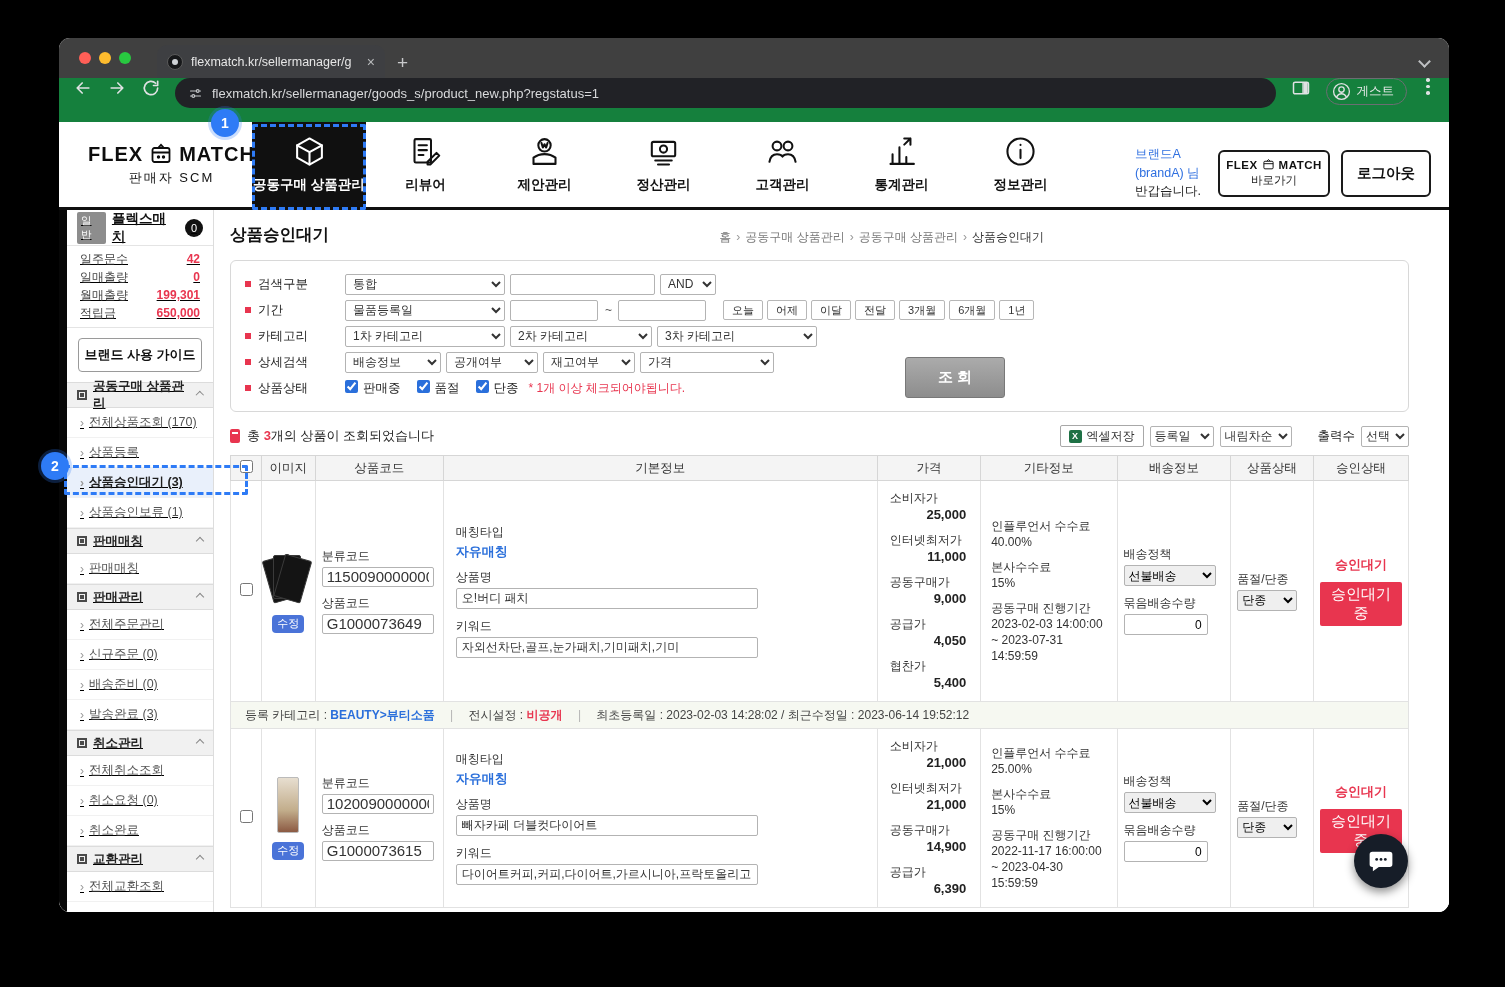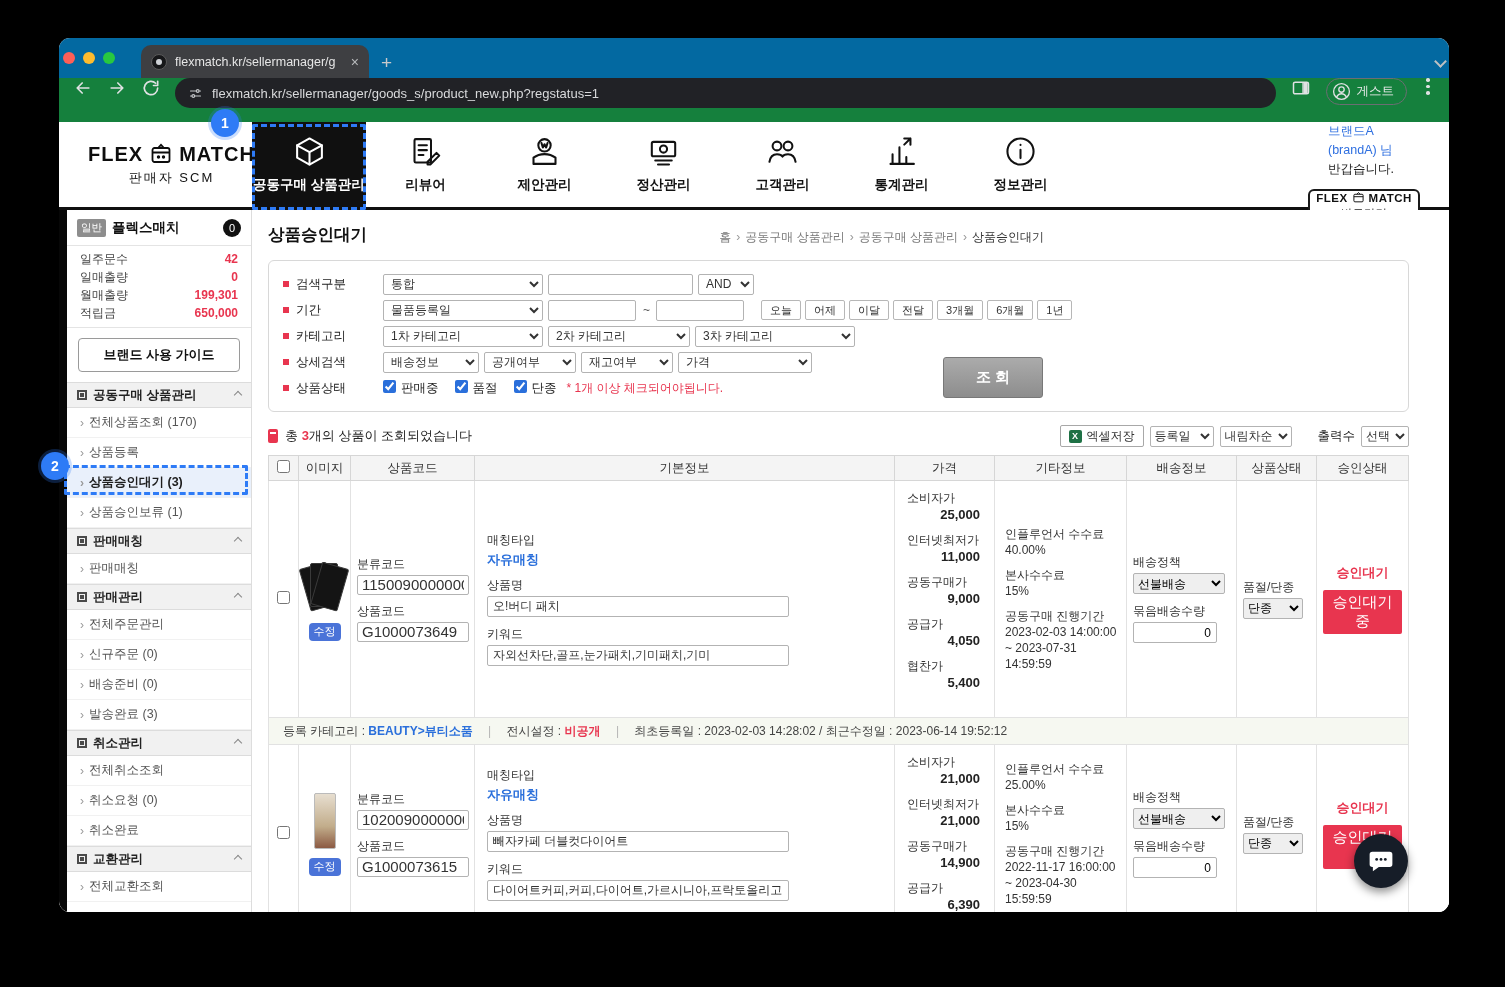--- a/index.html
+++ b/index.html
@@ -4,21 +4,21 @@
 <style>
   * { margin:0; padding:0; box-sizing:border-box; }
   html,body { width:1505px; height:987px; }
   body { background:#000; font-family:"Liberation Sans","DejaVu Sans",sans-serif; position:relative; overflow:hidden; }
 
   
   .window { position:absolute; left:59px; top:38px; width:1390px; height:874px;
             border-radius:11px; overflow:hidden; background:#fff; display:flex; flex-direction:column;
             box-shadow:0 10px 40px rgba(0,0,0,.6); }
 
-  .tabbar { height:40px; background:#0369a1; display:flex; align-items:flex-end; padding:0 4px; flex:none; }
+  .tabbar { height:40px; background:#404040; display:flex; align-items:flex-end; padding:0 20px; flex:none; }
   .traffic { display:flex; gap:8px; align-items:center; height:40px; margin-right:26px; }
   .dot { width:12px; height:12px; border-radius:50%; display:inline-block; }
   .dot.red{ background:#ff5f57; } .dot.yellow{ background:#febc2e; } .dot.green{ background:#28c840; }
   .tab { width:228px; height:33px; background:#3e3f42; border-radius:10px 10px 0 0; display:flex; align-items:center;
          padding:0 10px; gap:8px; color:#e6e6e6; font-size:12.5px; }
   .favicon { width:16px; height:16px; border-radius:50%; background:#17181a; border:1px solid #5a5a5a; flex:none; position:relative; }
   .favicon::after{ content:""; position:absolute; left:4px; top:4px; width:6px; height:6px; border-radius:50%; background:#cfd2d6; }
   .tab-title { flex:1; overflow:hidden; white-space:nowrap; text-overflow:ellipsis; }
   .tab-close { color:#b9bbbd; font-size:14px; cursor:pointer; }
   .newtab { color:#c8c9cb; font-size:19px; margin:0 0 6px 12px; cursor:pointer; line-height:1; }
@@ -45,34 +45,34 @@
   .logo-line { display:flex; align-items:center; gap:6px; font-weight:bold; font-size:20px; letter-spacing:1px; color:#0d0d0d; }
   .logo-line svg { width:24px; height:24px; stroke:#0d0d0d; fill:none; stroke-width:1.8; }
   .logo-sub { font-size:13px; color:#111; letter-spacing:2px; }
 
   .topnav { display:flex; margin-left:8px; }
   .topnav-item { width:119px; display:flex; flex-direction:column; align-items:center; justify-content:center; gap:8px;
                  font-size:13.5px; font-weight:600; color:#121212; cursor:pointer; }
   .topnav-item svg { width:33px; height:33px; stroke:currentColor; fill:none; stroke-width:1.5; stroke-linecap:round; stroke-linejoin:round; }
   .topnav-item.active { width:114px; background:#101010; color:#fff; }
 
-  .user-area { position:absolute; right:29px; top:0; height:102px; display:flex; align-items:center; gap:11px;flex-direction:column; }
+  .user-area { position:absolute; right:18px; top:0; height:102px; display:flex; align-items:center; gap:11px; }
   .welcome { width:72px; font-size:12.5px; line-height:1.5; color:#222; }
   .welcome .blue { color:#2e6fe0; }
   .shortcut-btn { width:112px; height:47px; border:2px solid #1a1a1a; border-radius:6px; background:#fff; display:flex; flex-direction:column;
                   align-items:center; justify-content:center; gap:2px; cursor:pointer; }
   .shortcut-top { display:flex; align-items:center; gap:4px; font-size:11.5px; font-weight:700; letter-spacing:.5px; color:#111; }
   .shortcut-top svg { width:13px; height:13px; stroke:#111; fill:none; stroke-width:1.8; }
   .shortcut-sub { font-size:11.5px; color:#222; }
   .logout-btn { width:90px; height:47px; border:2px solid #1a1a1a; border-radius:6px; background:#fff; font-weight:700; font-size:14.5px; color:#111; cursor:pointer; }
 
   .app-body { flex:1; display:flex; min-height:0; overflow:hidden; border-left:8px solid #070707; }
 
   
-  .sidebar { width:185px; flex:none; border-right:1px solid #ddd; background:#fff; overflow:hidden; }
+  .sidebar { width:147px; flex:none; border-right:1px solid #ddd; background:#fff; overflow:hidden;text-decoration:underline; }
   .sb-top { height:36px; display:flex; align-items:center; gap:6px; padding:0 10px; border-bottom:1px solid #e4e4e4; }
   .plan-badge { background:#8d8d8d; color:#fff; font-size:10.5px; padding:2px 4px; border-radius:2px; }
   .sb-brand { font-size:13.5px; font-weight:700; color:#111; }
   .sb-count { margin-left:auto; width:18px; height:18px; border-radius:50%; background:#111; color:#fff; font-size:11px;
               display:flex; align-items:center; justify-content:center; cursor:pointer; }
   .sb-stats { padding:4px 13px 5px; border-bottom:1px solid #e4e4e4; }
   .sb-stat { display:flex; justify-content:space-between; font-size:12px; color:#444; line-height:18px; }
   .sb-stat b { color:#e8354f; font-weight:600; }
   .sb-guide { margin:10px 11px; }
   .sb-guide button { width:100%; height:34px; border:1px solid #9a9a9a; border-radius:4px; background:#fff; font-size:13px; font-weight:700; color:#111; cursor:pointer; }
@@ -566,21 +566,21 @@
                     <div class="price-val">11,000</div>
                   </div>
                 <div class="price-pair">
                     <div class="lbl">공동구매가</div>
                     <div class="price-val">9,000</div>
                   </div>
                 <div class="price-pair">
                     <div class="lbl">공급가</div>
                     <div class="price-val">4,050</div>
                   </div>
-                <div class="price-pair" style="margin-bottom:16px">
+                <div class="price-pair" style="margin-bottom:0">
                     <div class="lbl">협찬가</div>
                     <div class="price-val">5,400</div>
                   </div>
               </td>
               <td class="etc-cell">
                 <div class="etc-group">
                     <div class="lbl">인플루언서 수수료</div>
                     <div class="lbl val">40.00%</div>
                   </div>
                 <div class="etc-group">

